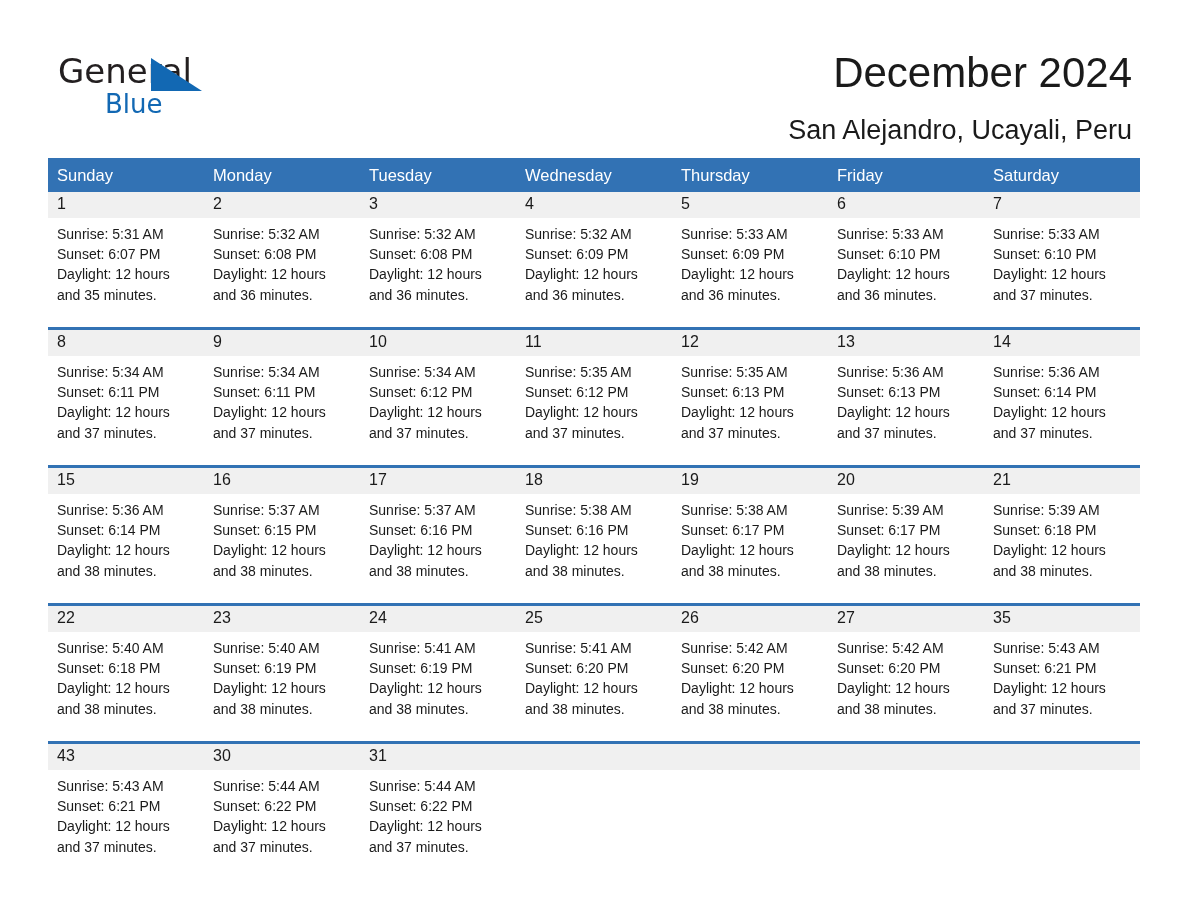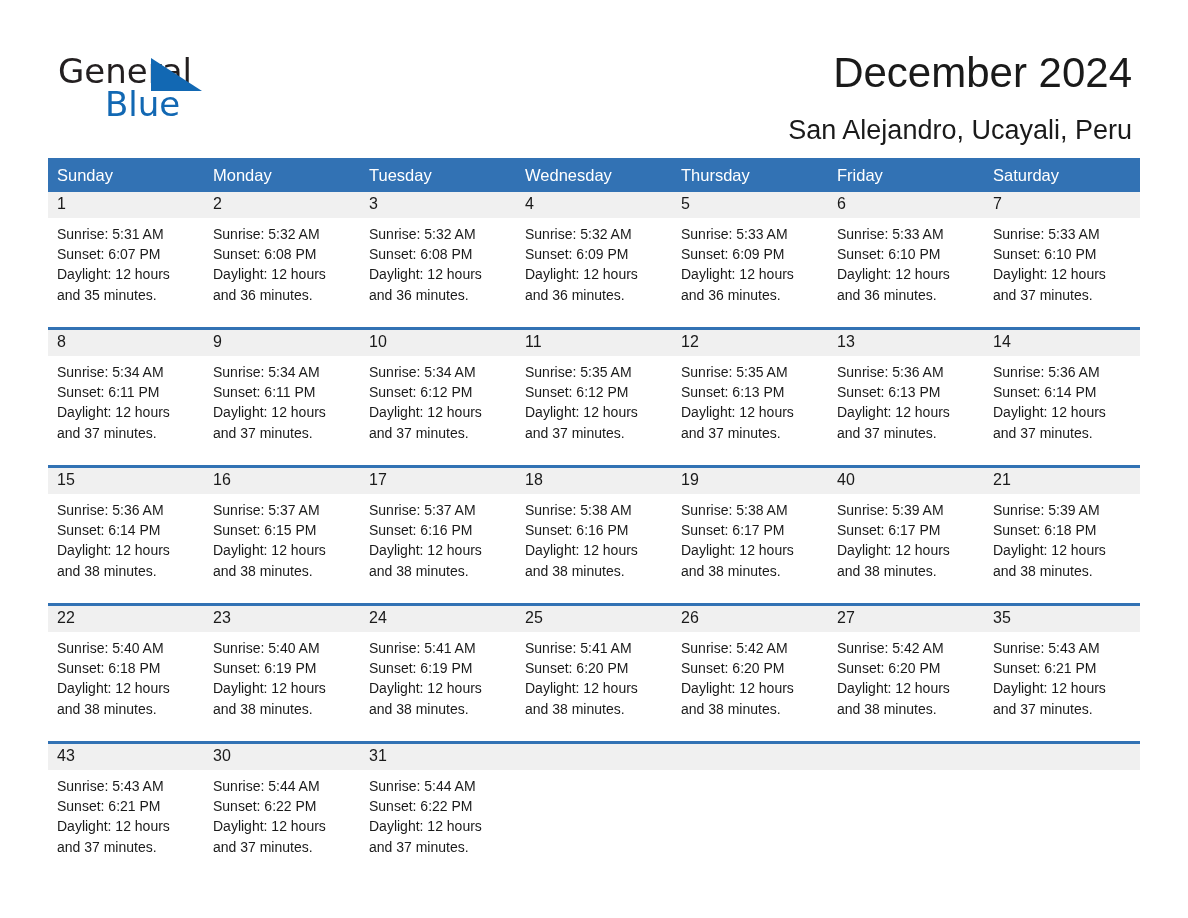--- a/index.html
+++ b/index.html
@@ -53,21 +53,21 @@
     top: 6px;
     width: 0;
     height: 0;
     border-left: 51px solid #1268b3;
     border-top: 33px solid transparent;
   }
   .logo-blue {
     position: absolute;
     left: 47px;
     top: 33px;
-    font-size: 34px;
+    font-size: 26px;
     line-height: 38px;
     color: #1268b3;
     font-family: "DejaVu Sans", sans-serif;
     font-weight: 400;
   }
   .title {
     position: absolute;
     right: 56px;
     top: 48px;
     font-size: 42px;
@@ -435,21 +435,21 @@
         <div>Sunrise: 5:38 AM</div>
         <div>Sunset: 6:17 PM</div>
         <div>Daylight: 12 hours</div>
         <div>and 38 minutes.</div>
       </div>
     </div>
   </td>
           <td class="day-cell">
     <div class="day-inner">
       <div class="day-number-band">
-        <span class="day-number">40</span>
+        <span class="day-number">20</span>
       </div>
       <div class="day-info">
         <div>Sunrise: 5:39 AM</div>
         <div>Sunset: 6:17 PM</div>
         <div>Daylight: 12 hours</div>
         <div>and 38 minutes.</div>
       </div>
     </div>
   </td>
           <td class="day-cell">

